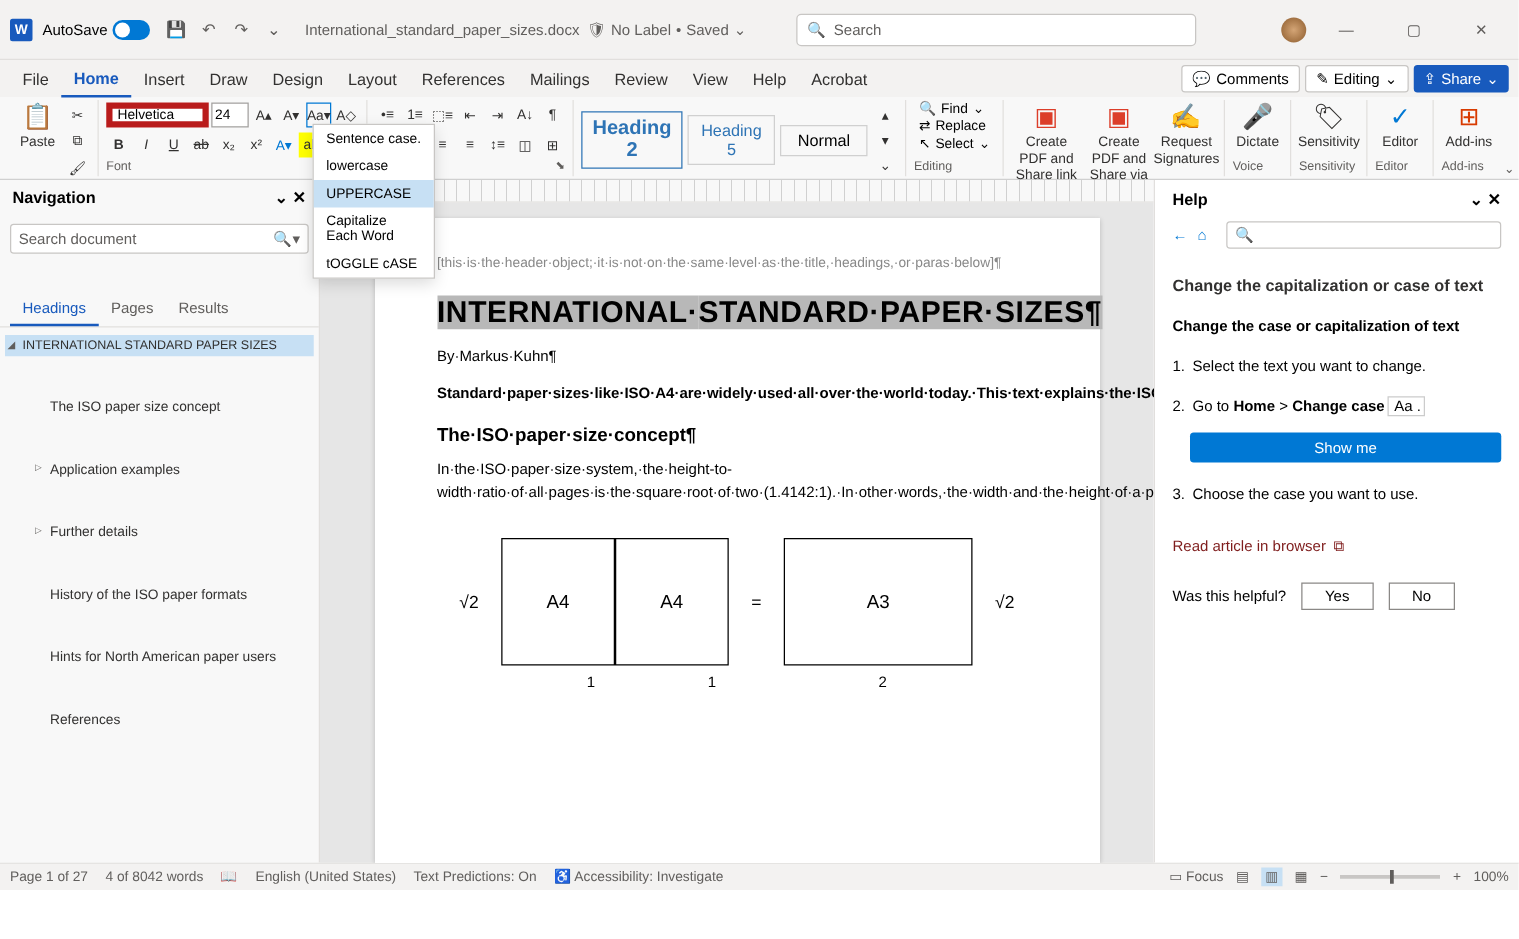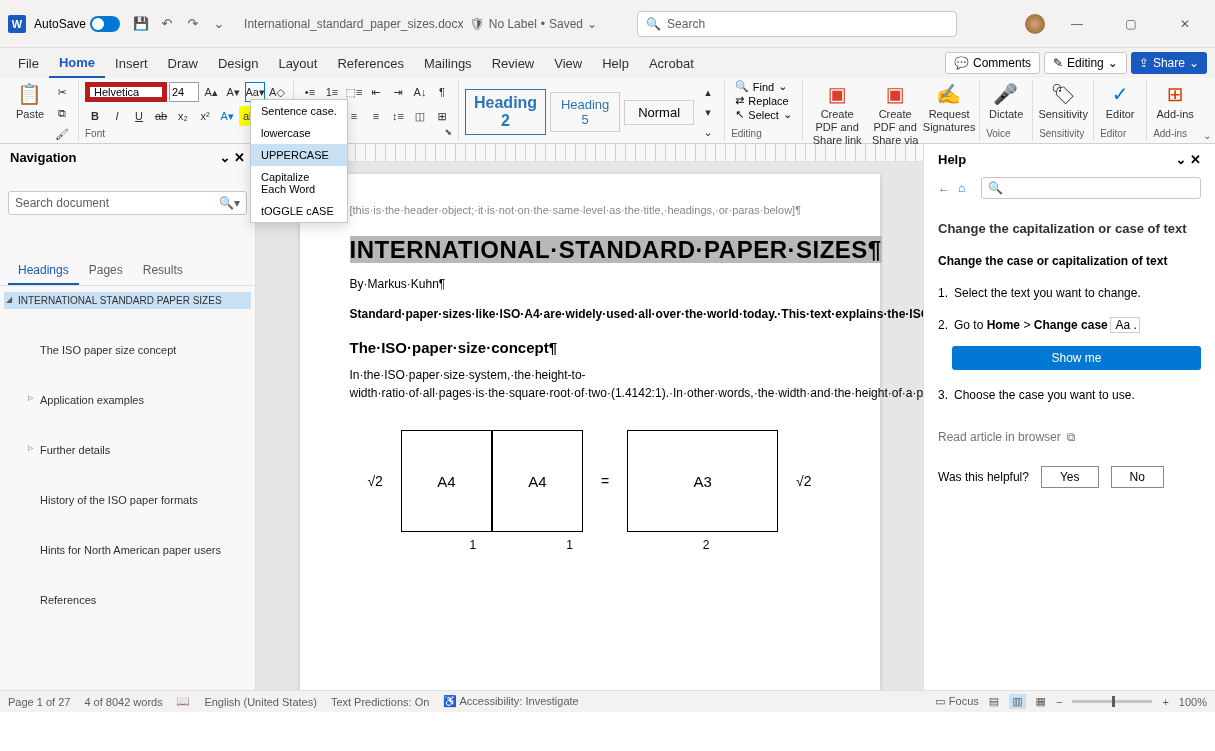--- a/index.html
+++ b/index.html
@@ -37,21 +37,21 @@
 .font-rows { display: flex; flex-direction: column; }
 .case-dropdown { position: absolute; left: 250px; top: 99px; width: 98px; background: #fff; border: 1px solid #c8c6c4; box-shadow: 0 4px 12px rgba(0,0,0,0.15); z-index: 100; }
 .case-item { padding: 5px 10px; font-size: 11px; cursor: pointer; }
 .case-item.selected { background: #c7e0f4; }
 .style-box { border: 1px solid #d0d0d0; padding: 4px 8px; font-size: 13px; cursor: pointer; min-width: 70px; text-align: center; }
 .style-box.h2 { color: #2e74b5; font-size: 16px; font-weight: 600; border: 1px solid #2e74b5;}
 .style-box.h5 { color: #2e74b5; font-size: 13px; }
 .main { display: flex; height: 546px; }
 .nav-pane { width: 256px; background: #f8f8f8; border-right: 1px solid #e1dfdd; display: flex; flex-direction: column; }
 .nav-header { display: flex; align-items: center; justify-content: space-between; padding: 6px 10px; font-size: 13px; font-weight: 600; }
-.nav-search { margin: 20px 8px; height: 24px; border: 1px solid #c8c6c4; border-radius: 3px; display: flex; align-items: center; padding: 0 6px; font-size: 12px; color: #605e5c; background: #fff; justify-content: space-between;}
+.nav-search { margin: 8px 8px; height: 24px; border: 1px solid #c8c6c4; border-radius: 3px; display: flex; align-items: center; padding: 0 6px; font-size: 12px; color: #605e5c; background: #fff; justify-content: space-between;}
 .nav-tabs { display: flex; padding: 0 8px; border-bottom: 1px solid #e1dfdd; font-size: 12px; }
 .nav-tab-item { padding: 6px 10px; cursor: pointer; color: #605e5c; margin-top: 22px; }
 .nav-tab-item.active { color: #185abd; border-bottom: 2px solid #185abd; }
 .nav-tree { padding: 6px 4px; font-size: 11px; overflow: auto; }
 .nav-tree-item { padding: 3px 6px 3px 20px; cursor: pointer; color: #323130; position: relative; }
 .nav-tree-item.root { padding-left: 14px; background: #c7e0f4; text-transform: uppercase; font-size: 10px;}
 .nav-tree-item.root::before { content: "◢"; position: absolute; left: 2px; font-size: 8px; color: #605e5c;}
 .nav-tree-item.child { padding-left: 36px; margin-top: 32px; }
 .nav-tree-item.expandable::before { content: "▷"; position: absolute; left: 24px; font-size: 7px; color: #605e5c;}
 .doc-area { flex: 1; background: #e6e6e6; overflow: hidden; display: flex; flex-direction: column; }
@@ -71,21 +71,21 @@
 .pg.a3 { width: 151px; height: 102px; }
 .fig-labels { display: flex; justify-content: center; gap: 90px; margin-top: 6px; font-size: 12px; }
 .help-pane { width: 292px; background: #fff; border-left: 1px solid #e1dfdd; padding: 8px 14px; display: flex; flex-direction: column; gap: 10px; font-size: 12px; overflow: auto; }
 .help-header { display: flex; justify-content: space-between; align-items: center; font-weight: 600; font-size: 13px; }
 .help-nav { display: flex; gap: 8px; align-items: center; color: #0078d4; }
 .help-search { flex: 1; border: 1px solid #c8c6c4; border-radius: 3px; height: 22px; margin-left: 8px; padding: 0 6px; display: flex; align-items: center; color: #605e5c;}
 .help-title { font-weight: 600; font-size: 13px; color: #323130; margin-top: 12px;}
 .help-sub { font-weight: 600; font-size: 12px; margin-top: 8px; }
 .help-step { font-size: 12px; margin-top: 8px; display: flex; gap: 6px;}
 .show-me { background: #0078d4; color: #fff; border: none; padding: 5px 14px; border-radius: 3px; font-size: 12px; cursor: pointer; margin-left: 14px; margin-top: 4px;}
-.help-link { color: #737373; cursor: pointer; margin-top: 18px; display: flex; gap: 6px; align-items: center;}
+.help-link { color: #7f1d1d; cursor: pointer; margin-top: 18px; display: flex; gap: 6px; align-items: center;}
 .helpful { display: flex; align-items: center; gap: 12px; margin-top: 12px;}
 .helpful-btn { border: 1px solid #8a8886; background: #fff; padding: 3px 18px; font-size: 12px; cursor: pointer; }
 .statusbar { height: 22px; background: #f3f2f1; border-top: 1px solid #e1dfdd; display: flex; align-items: center; font-size: 11px; color: #605e5c; padding: 0 8px; gap: 14px;}
 .status-right { margin-left: auto; display: flex; align-items: center; gap: 10px;}
 .zoom-slider { width: 80px; height: 3px; background: #c8c6c4; position: relative; }
 .zoom-slider::after { content: ""; position: absolute; left: 50%; top: -4px; width: 3px; height: 11px; background: #605e5c;}
 .dlauncher { font-size: 9px; color: #605e5c; text-align: right; cursor: pointer;}
 .styles-container { display: flex; align-items: center; gap: 4px; flex: 1; }
 .para-rows { display: flex; flex-direction: column; gap: 2px; }
 .editing-group { display: flex; flex-direction: column; font-size: 11px; gap: 1px; padding: 0 4px;}

